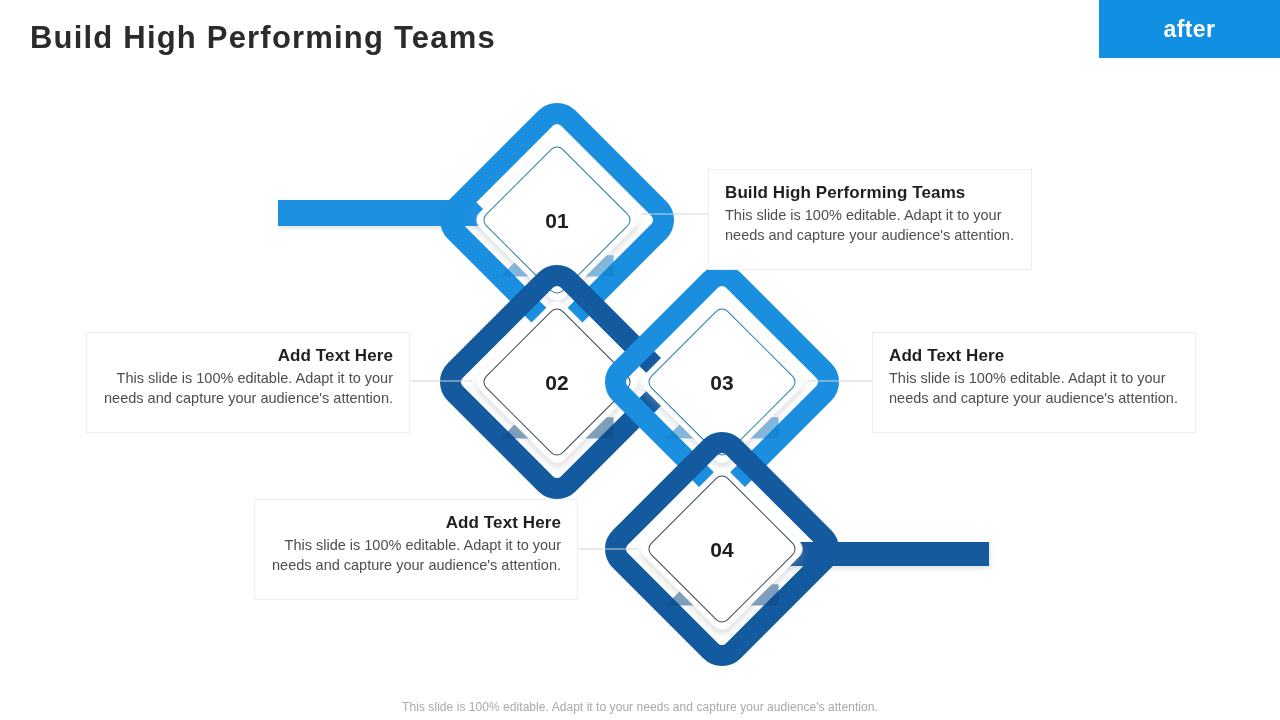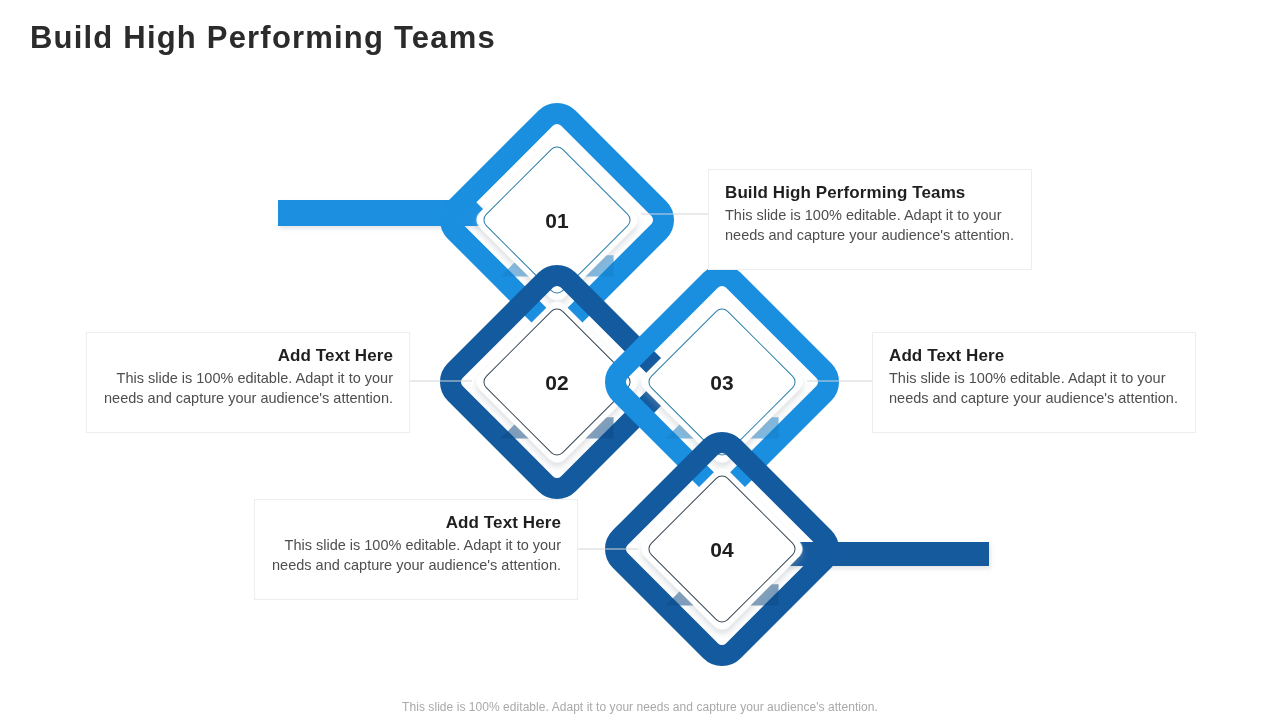--- a/index.html
+++ b/index.html
@@ -99,20 +99,23 @@
     letter-spacing: 0.05px;
   }
 </style>
 </head>
 <body>
 
 <div id="slide">
 
   <div id="slide-title">Build High Performing Teams</div>
 
+  <div id="after-badge">
+    <span class="label">after</span>
+  </div>
 
   <svg id="diagram" viewBox="0 0 1280 720">
     <defs>
 
       <filter id="softshadow" x="-40%" y="-40%" width="180%" height="180%">
         <feDropShadow dx="3" dy="3" stdDeviation="3.2" flood-color="#9aa3ab" flood-opacity="0.35"></feDropShadow>
       </filter>
       <filter id="barshadow" x="-30%" y="-60%" width="160%" height="260%">
         <feDropShadow dx="1.5" dy="2.5" stdDeviation="2.2" flood-color="#9aa3ab" flood-opacity="0.30"></feDropShadow>
       </filter>

